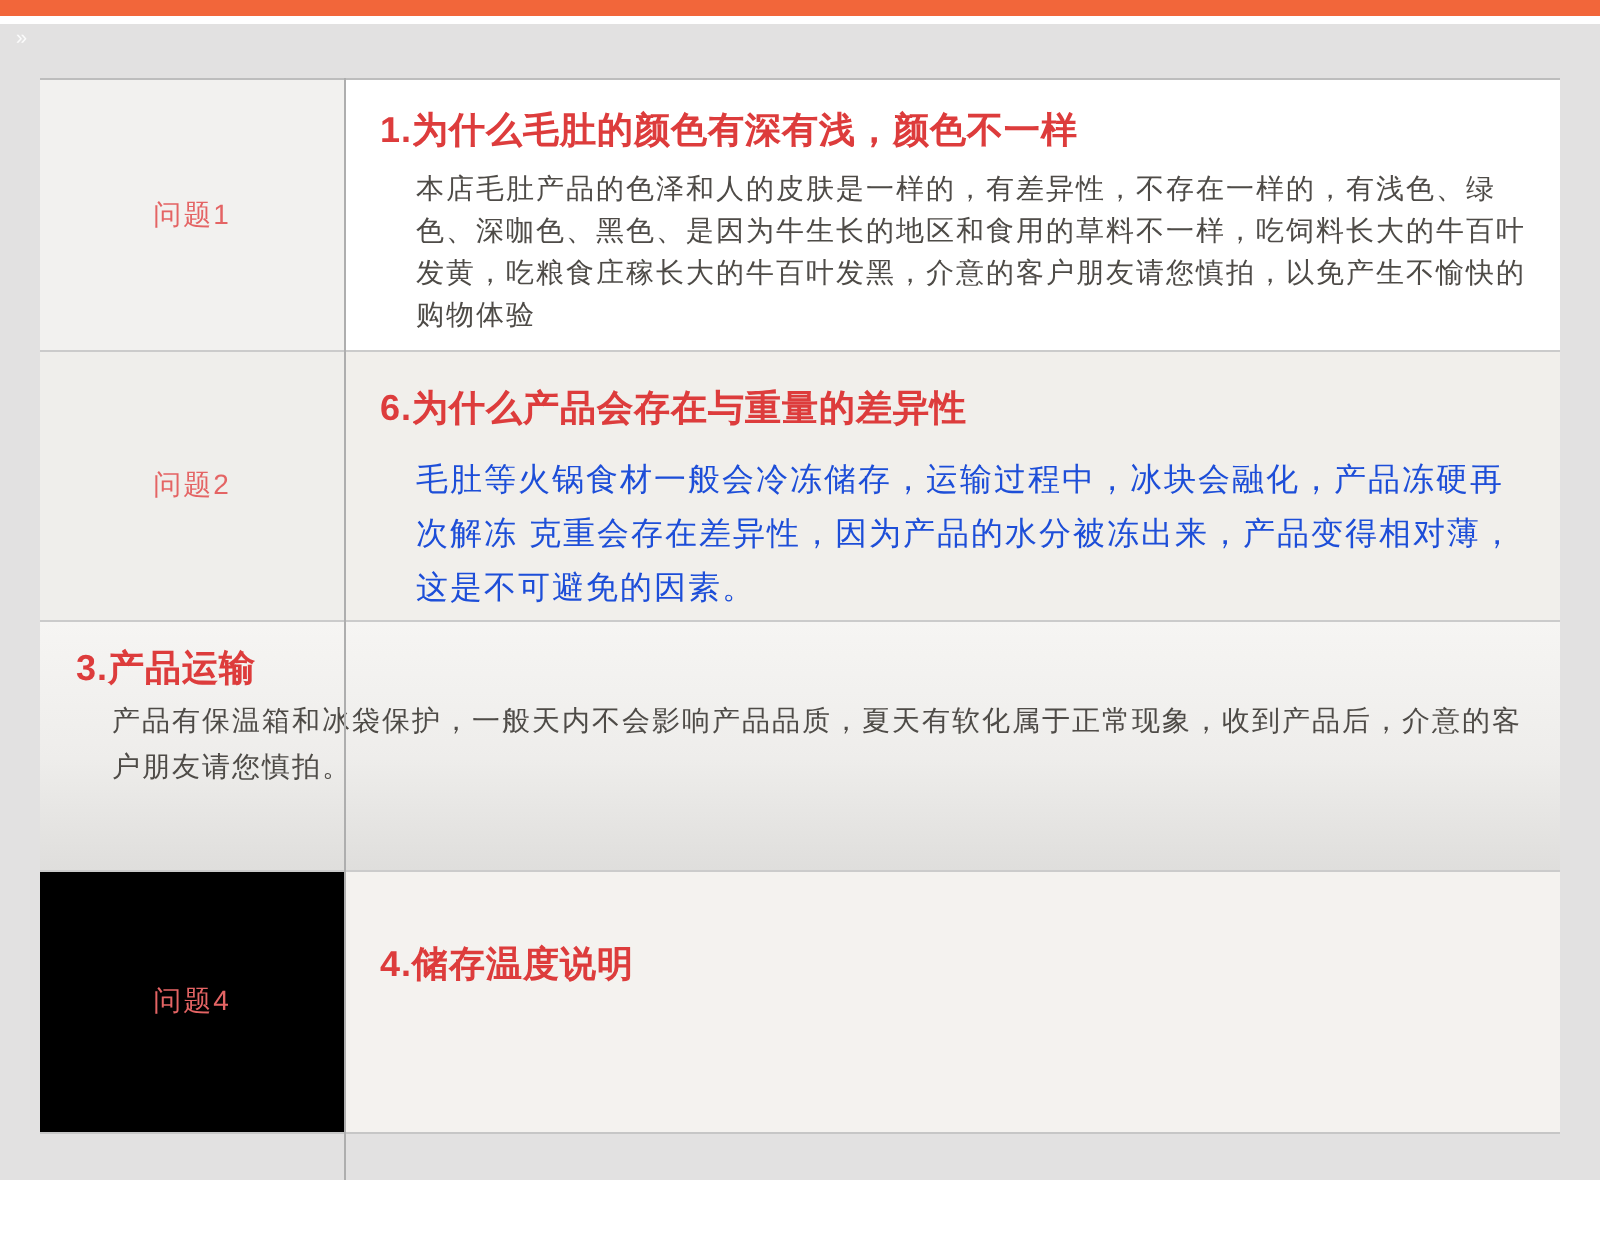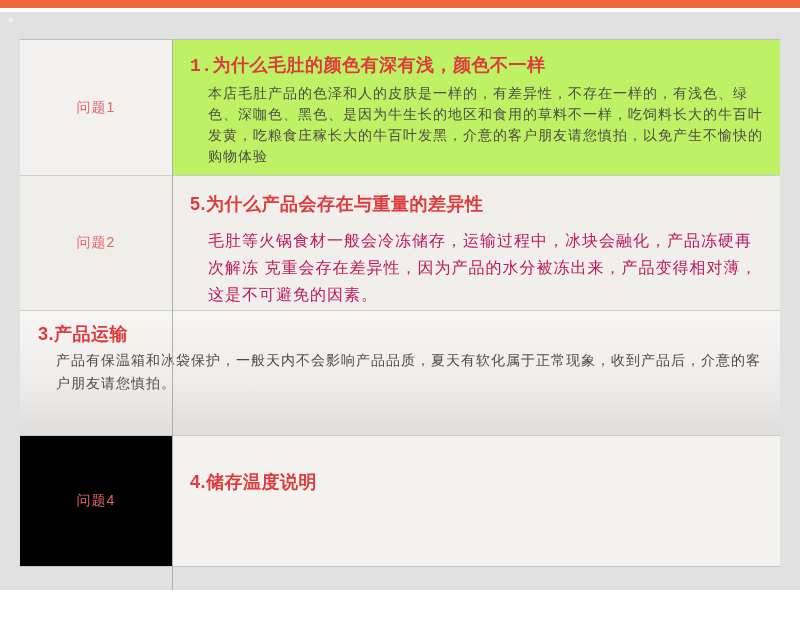--- a/index.html
+++ b/index.html
@@ -51,29 +51,29 @@
     font-size:18px;font-weight:bold;color:var(--heading_red);
     letter-spacing:0.5px;
   }
   .body{
     color:var(--body_text);
     margin-left:18px;
   }
   
   .r1{height:135px;}
   .r1 .cell-label{background:#f2f1ef;}
-  .r1 .cell-content{background:#bef264;padding-top:13px;font-family:Liberation Mono, monospace;}
+  .r1 .cell-content{background:#ffffff;padding-top:13px;}
   .r1 .heading{margin-bottom:7px;}
   .r1 .body{font-size:14px;line-height:21px;letter-spacing:1px;}
   
   .r2{height:135px;}
   .r2 .cell-label{background:#efeeeb;}
   .r2 .cell-content{background:#f1efeb;padding-top:16px;}
   .r2 .heading{margin-bottom:11px;}
-  .r2 .body{font-size:16px;line-height:27px;letter-spacing:1px;color:#be185d;}
+  .r2 .body{font-size:16px;line-height:27px;letter-spacing:1px;color:#1d4ed8;}
   
   .r3{height:125px;}
   .r3 .cell-label,.r3 .cell-content{
     background:linear-gradient(180deg,#f6f5f3 0%,#eeedeb 55%,#dfdedc 100%);
   }
   .r3 .cell-content{padding-top:11px;}
   .r3 .heading{margin-bottom:3px;}
   .r3 .body{font-size:14px;line-height:23px;letter-spacing:1px;}
   
   .r4{height:131px;}
@@ -106,21 +106,21 @@
         <div class="heading">1.为什么毛肚的颜色有深有浅，颜色不一样</div>
         <div class="body">本店毛肚产品的色泽和人的皮肤是一样的，有差异性，不存在一样的，有浅色、绿色、深咖色、黑色、是因为牛生长的地区和食用的草料不一样，吃饲料长大的牛百叶发黄，吃粮食庄稼长大的牛百叶发黑，介意的客户朋友请您慎拍，以免产生不愉快的购物体验</div>
       </div>
     </div>
 
     <div class="row r2">
       <div class="cell-label">
         <span>问题2</span>
       </div>
       <div class="cell-content">
-        <div class="heading">5.为什么产品会存在与重量的差异性</div>
+        <div class="heading">6.为什么产品会存在与重量的差异性</div>
         <div class="body">毛肚等火锅食材一般会冷冻储存，运输过程中，冰块会融化，产品冻硬再次解冻 克重会存在差异性，因为产品的水分被冻出来，产品变得相对薄，这是不可避免的因素。</div>
       </div>
     </div>
 
     <div class="row r3">
       <div class="cell-content">
         <div class="heading">3.产品运输</div>
         <div class="body">产品有保温箱和冰袋保护，一般天内不会影响产品品质，夏天有软化属于正常现象，收到产品后，介意的客户朋友请您慎拍。</div>
       </div>
     </div>

